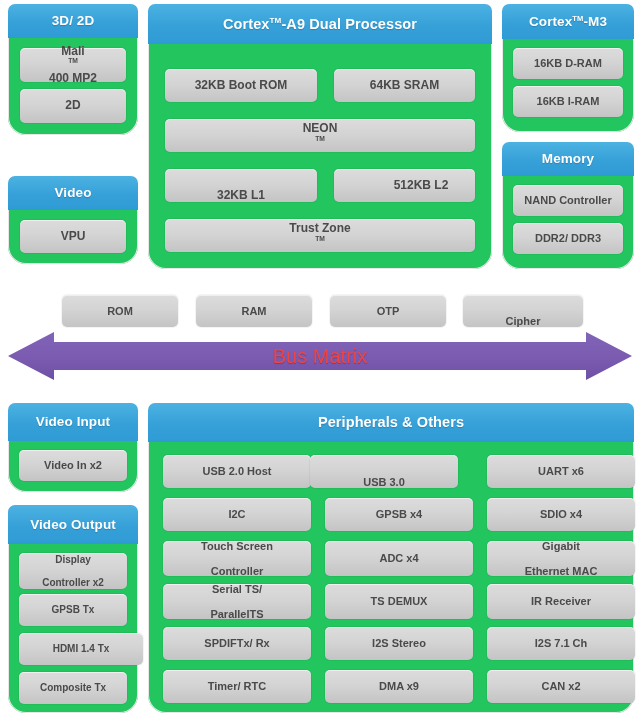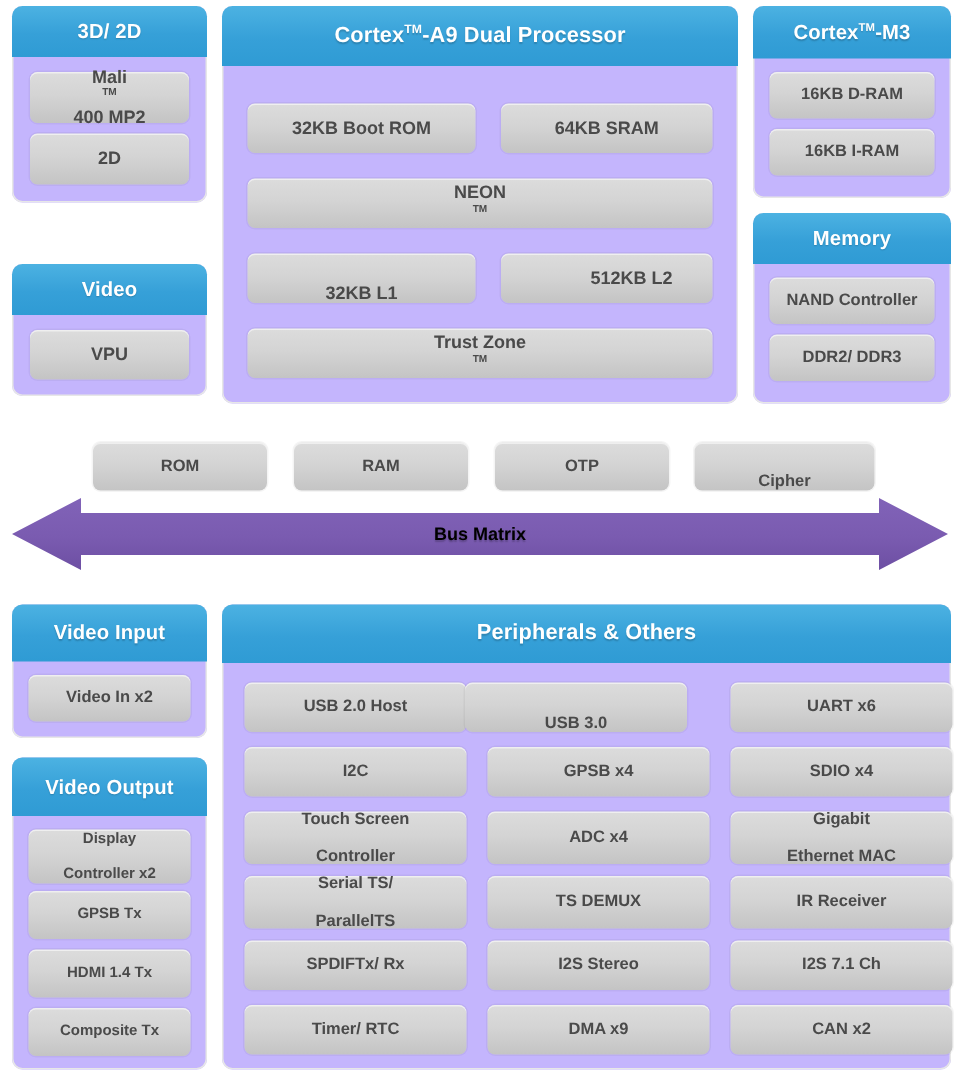--- a/index.html
+++ b/index.html
@@ -18,22 +18,22 @@
 
   .diagram {
     position: relative;
     width: 640px;
     height: 716px;
   }
 
   
   .panel {
     position: absolute;
-    background: #c4b5fd;
-    border-radius: 7px;
+    background: #22c55e;
+    border-radius: 18px;
     box-sizing: border-box;
     box-shadow: 0 0 0 1px #e7e7e7 inset;
   }
   .panel-head {
     position: absolute;
     left: 0;
     top: 0;
     width: 100%;
     box-sizing: border-box;
     background: linear-gradient(180deg, #4cb2e2 0%, #36a0d8 55%, #2f9bd4 100%);
@@ -88,23 +88,23 @@
   .bus-wrap svg { display: block; }
   .bus-label {
     position: absolute;
     left: 0;
     top: 0;
     width: 100%;
     height: 52px;
     display: flex;
     align-items: center;
     justify-content: center;
-    color: #000000;
-    font-weight: bold;
-    font-size: 12px;
+    color: #ef4444;
+    font-weight: normal;
+    font-size: 20px;
     text-shadow: 0 1px 1px rgba(0,0,0,.2);
     pointer-events: none;
   }
 </style>
 </head>
 <body>
 
 <div class="diagram">
 
   <div class="panel" style="left:8px; top:4px; width:130px; height:131px;">
@@ -212,21 +212,21 @@
     <div class="panel-head h-md" style="height:39px; line-height:39px;">Video Output</div>
     <div class="chip t-105" style="left:11px; top:48px; width:108px; height:36px;">
       <span>
         <span>Display</span><br>
         <span>Controller x2</span>
       </span>
     </div>
     <div class="chip t-105" style="left:11px; top:89px; width:108px; height:32px;">
       <span>GPSB Tx</span>
     </div>
-    <div class="chip t-105" style="left:11px; top:128px; width:108px; height:32px;">
+    <div class="chip t-105" style="left:11px; top:128px; width:124px; height:32px;">
       <span>HDMI 1.4 Tx</span>
     </div>
     <div class="chip t-105" style="left:11px; top:167px; width:108px; height:32px;">
       <span>Composite Tx</span>
     </div>
   </div>
 
   <div class="panel" style="left:148px; top:403px; width:486px; height:310px;">
     <div class="panel-head h-lg" style="height:39px; line-height:39px;">Peripherals &amp; Others</div>
 

